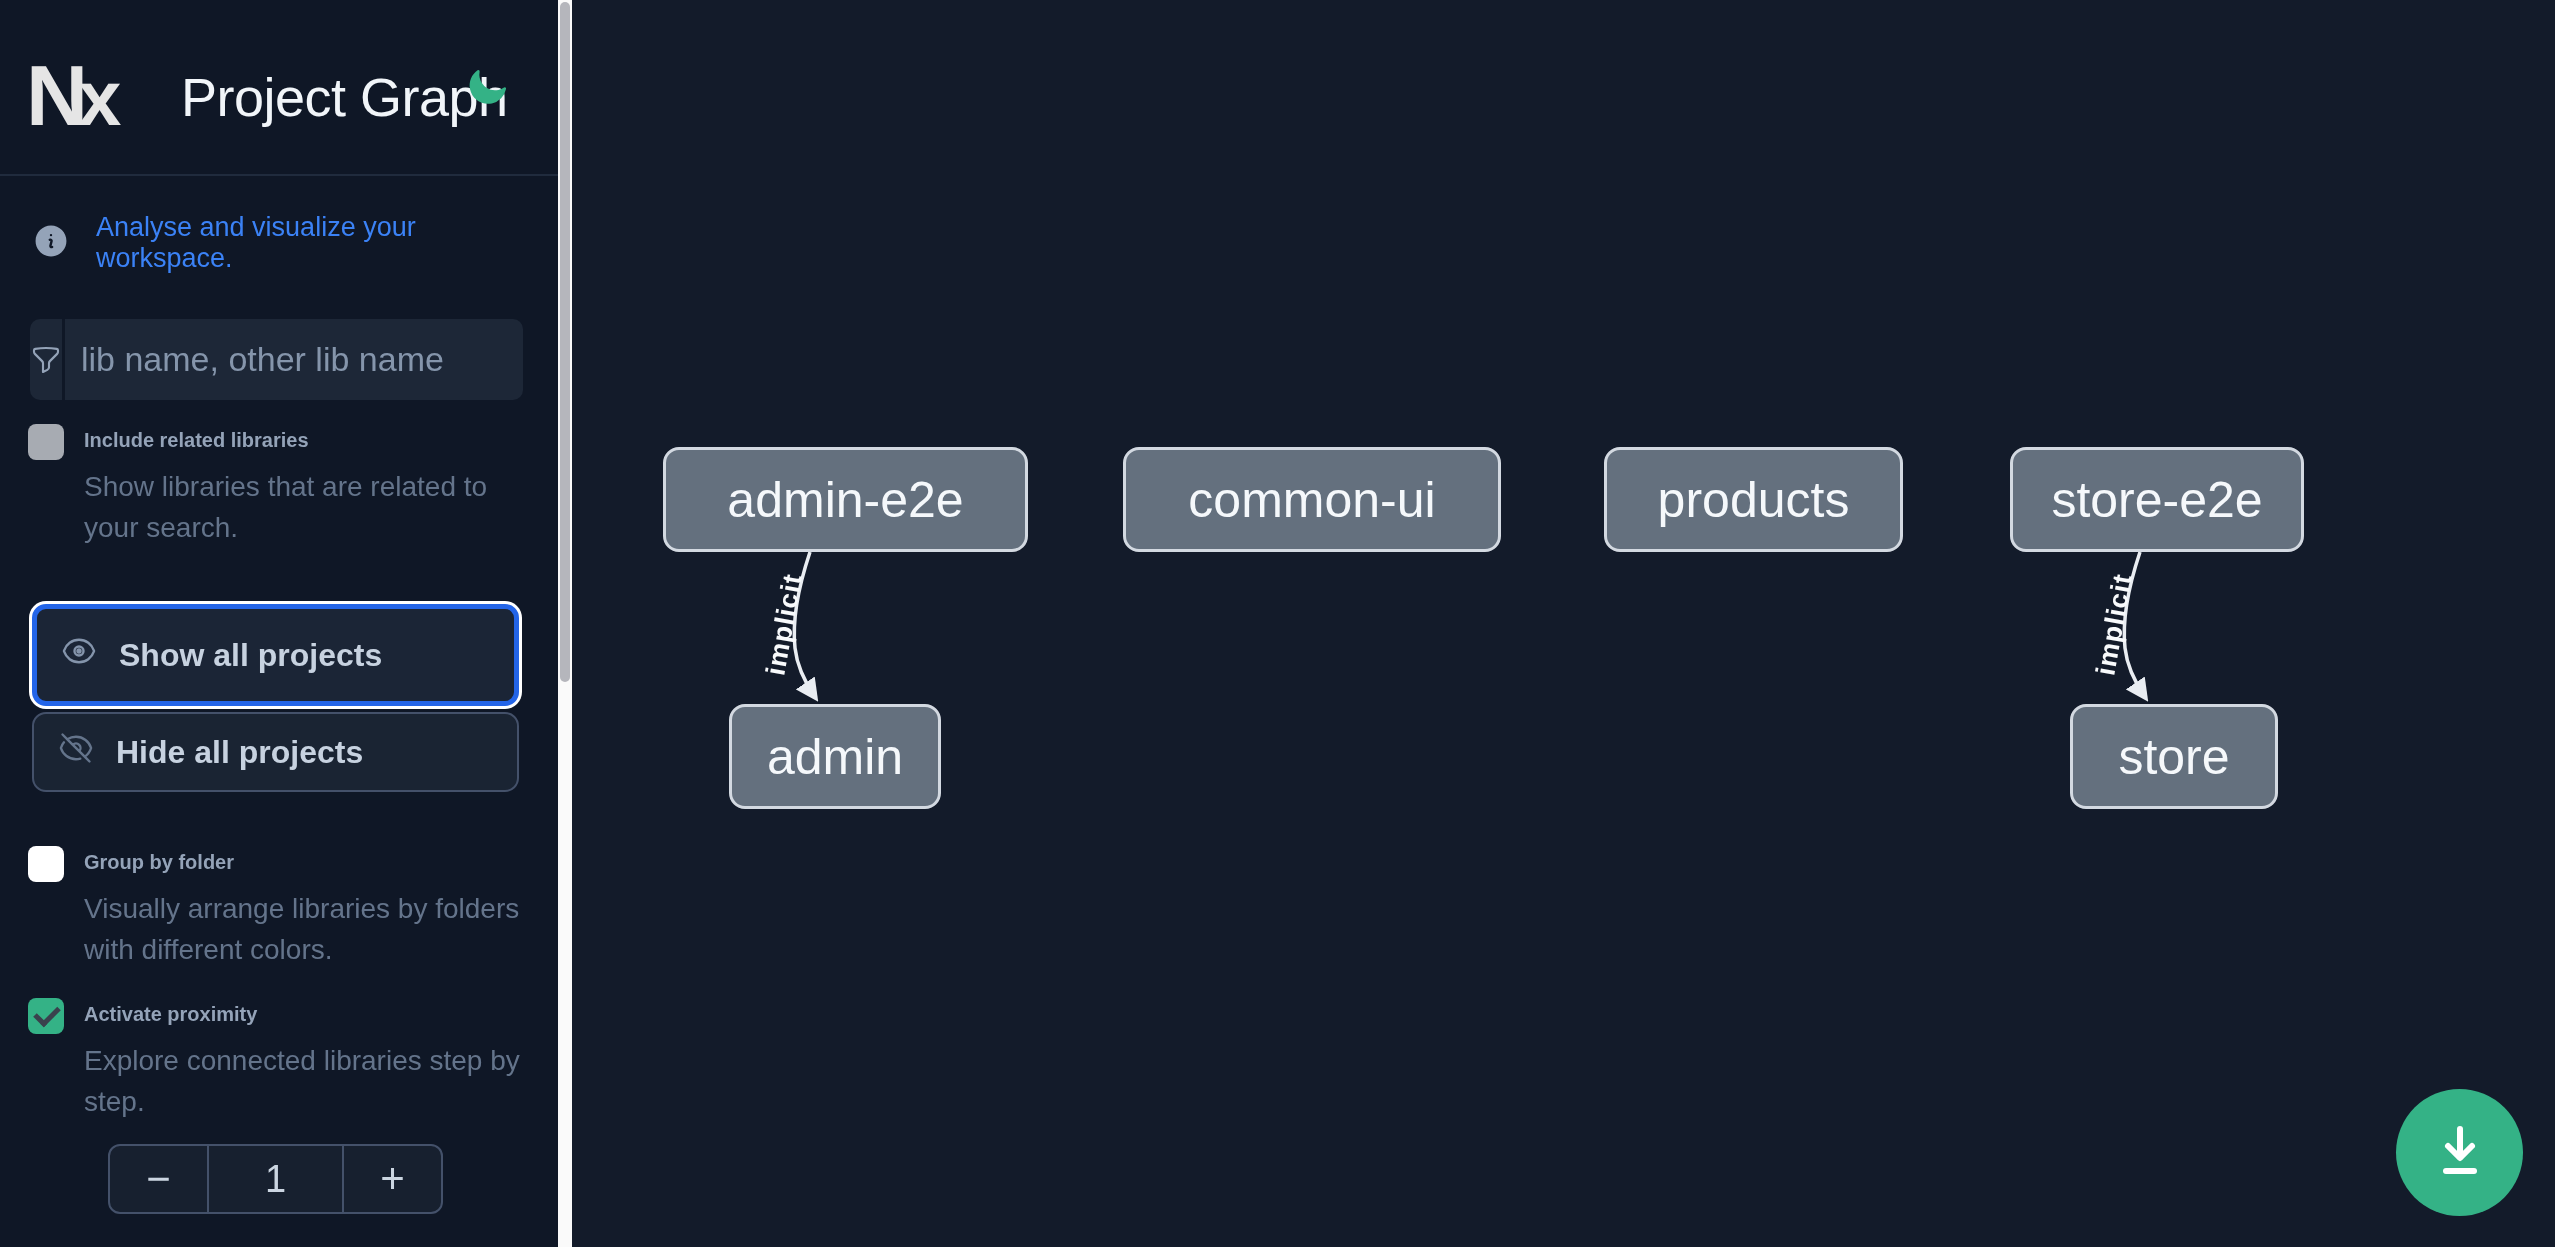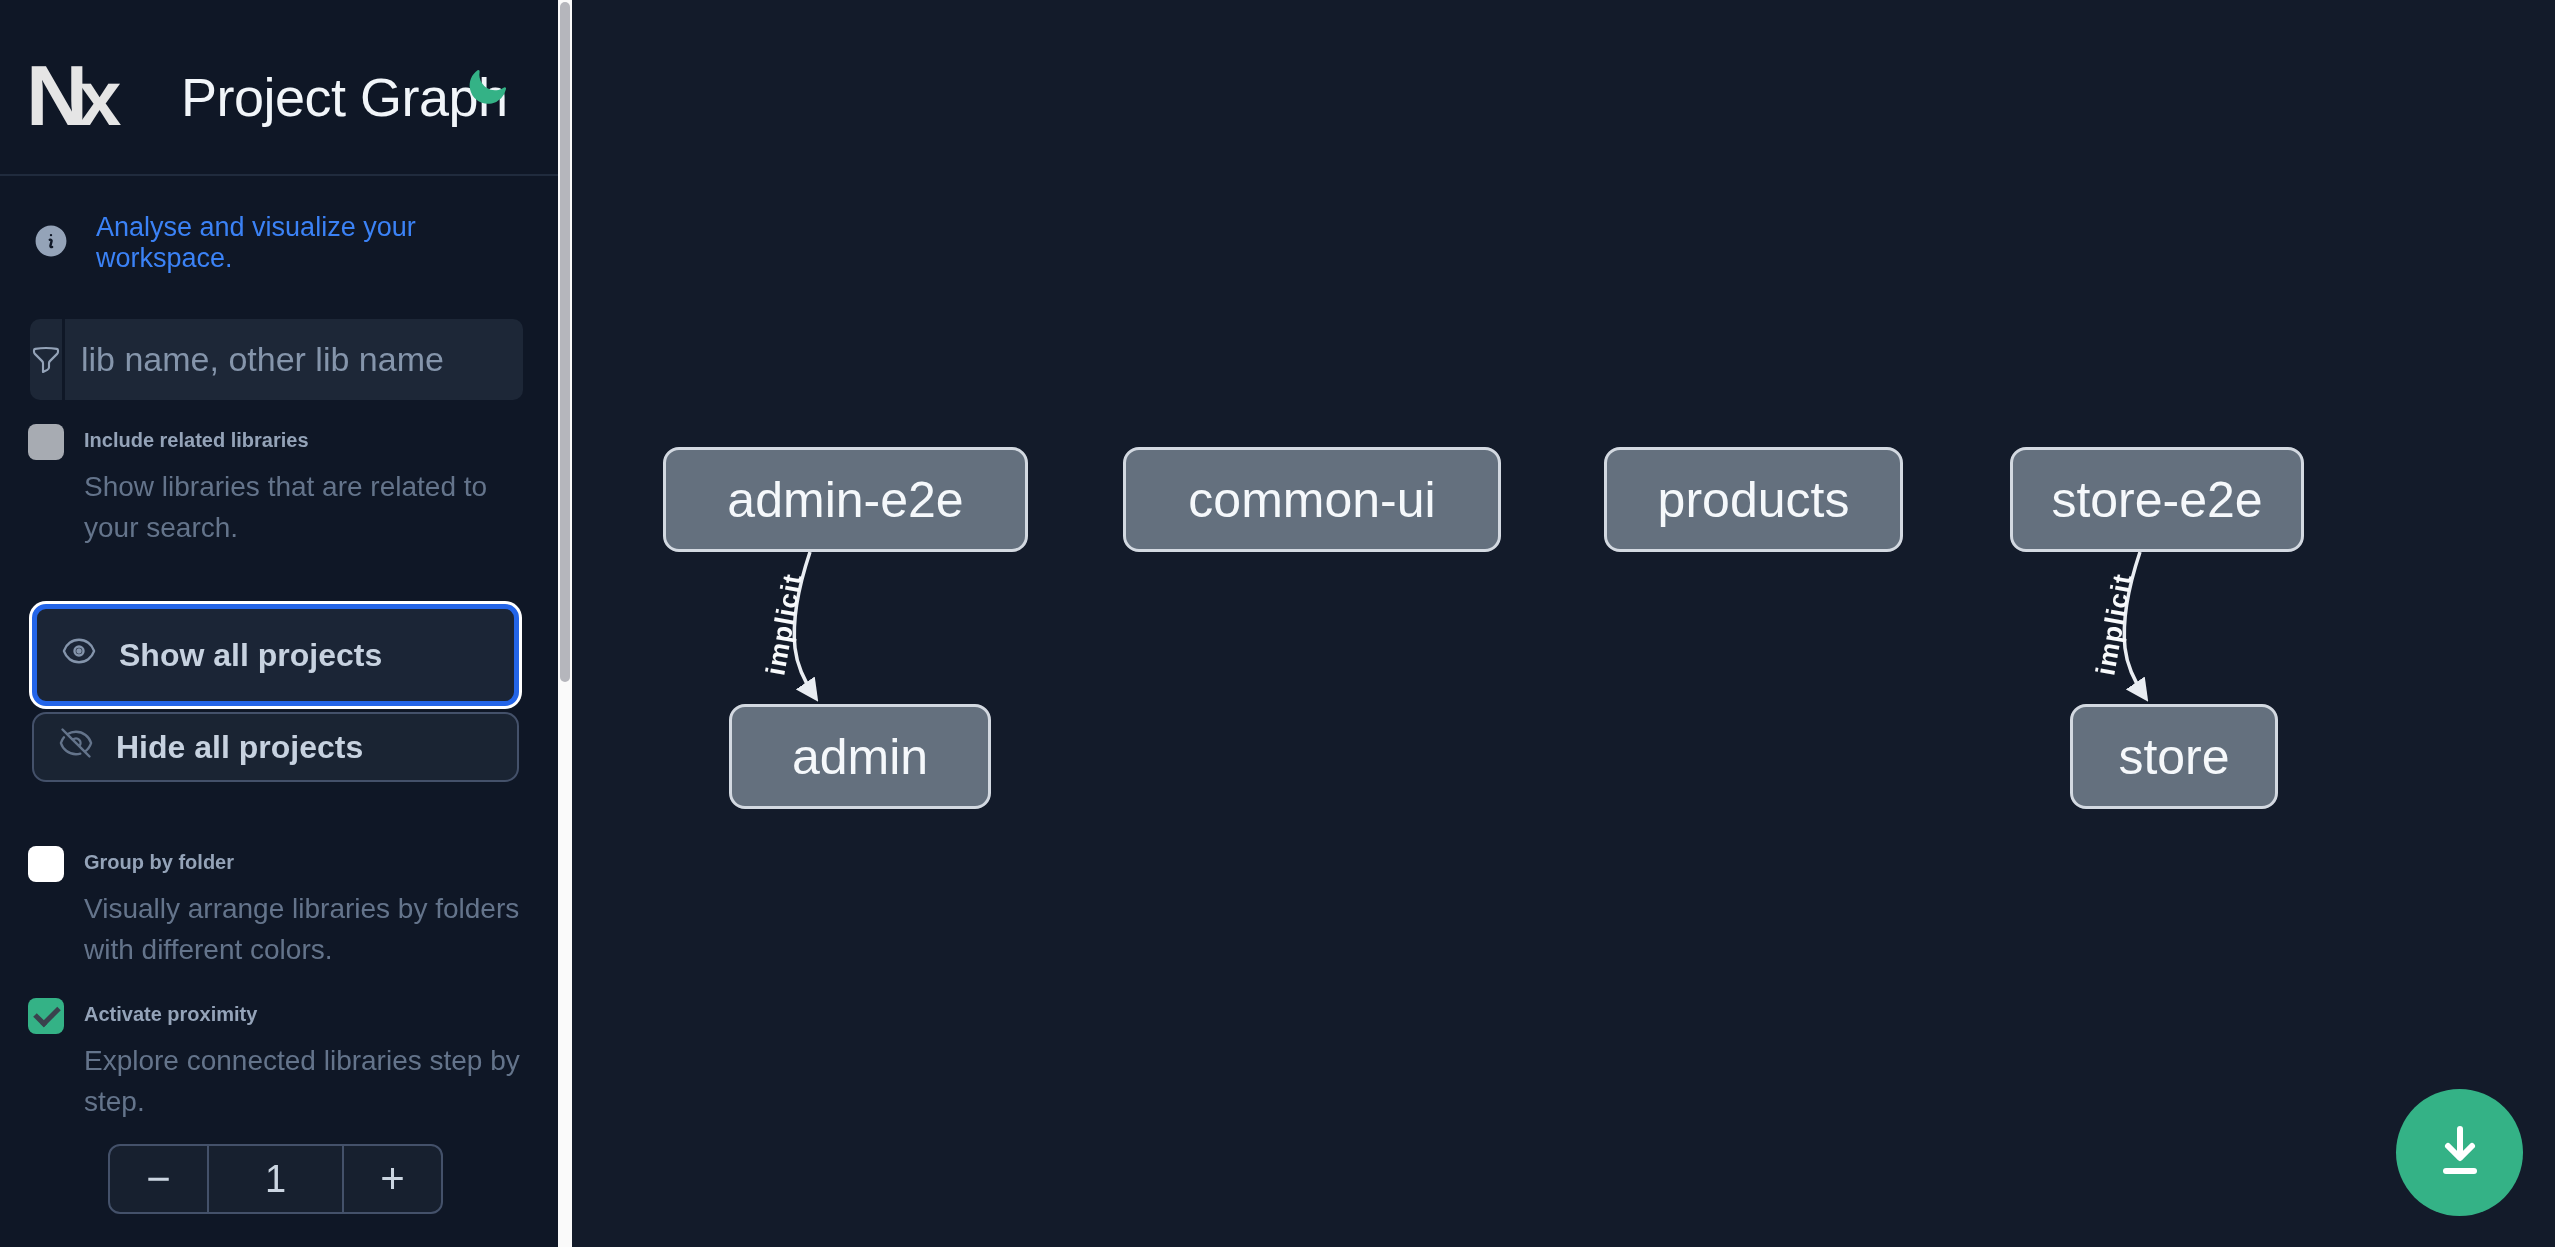--- a/index.html
+++ b/index.html
@@ -25,21 +25,21 @@
 
   .opt-block{position:absolute;left:28px;width:500px;}
   .checkbox{position:absolute;left:0;top:4px;width:36px;height:36px;border-radius:8px;cursor:pointer;}
   .checkbox.cb-disabled{background:#a7abb2;}
   .checkbox.cb-unchecked{background:#ffffff;}
   .checkbox.cb-checked{background:#34b286;}
   .checkbox.cb-checked::after{content:"";position:absolute;left:7px;top:8px;width:19px;height:10px;border-left:5px solid #3a414d;border-bottom:5px solid #3a414d;transform:rotate(-45deg);}
   .opt-label{display:block;margin-left:56px;font-size:20px;font-weight:600;color:#94a3b8;line-height:40px;}
   .opt-desc{display:block;margin-left:56px;margin-top:6px;font-size:28px;color:#64748b;line-height:41px;}
 
-  .side-btn{position:absolute;left:32px;width:487px;height:70px;display:flex;align-items:center;gap:22px;padding:0 0 0 24px;background:#1a2433;border:2px solid #44516a;border-radius:14px;color:#c7d2e0;font-size:32px;font-weight:600;cursor:pointer;}
+  .side-btn{position:absolute;left:32px;width:487px;height:80px;display:flex;align-items:center;gap:22px;padding:0 0 0 24px;background:#1a2433;border:2px solid #44516a;border-radius:14px;color:#c7d2e0;font-size:32px;font-weight:600;cursor:pointer;}
   .side-btn.focused{height:102px;background:#1b2536;border:5px solid #2465e8;box-shadow:0 0 0 3px #ffffff;}
 
   .stepper{position:absolute;left:108px;top:1144px;width:335px;height:70px;border:2px solid #44516a;border-radius:12px;display:flex;background:#17202f;overflow:hidden;}
   .stepper .cell{display:flex;align-items:center;justify-content:center;color:#cbd5e1;}
   .step-btn{width:97px;font-size:42px;background:transparent;border:none;color:#cbd5e1;cursor:pointer;}
   .step-value{flex:1;border-left:2px solid #44516a;border-right:2px solid #44516a;font-size:38px;color:#e2e8f0;}
 
   .scrollbar-track{position:absolute;left:558px;top:0;width:14px;height:1247px;background:#fafafa;}
   .scrollbar-thumb{position:absolute;left:2px;top:2px;width:10px;height:680px;border-radius:5px;background:#b5b6bc;cursor:pointer;}
 
@@ -148,21 +148,21 @@
       <path d="M238,552 C226,588 220,620 223,648 C225,666 232,681 243,697" fill="none" stroke="#e9edf2" stroke-width="3.5" marker-end="url(#arrow)"></path>
       <path d="M1568,552 C1556,588 1550,620 1553,648 C1555,666 1562,681 1573,697" fill="none" stroke="#e9edf2" stroke-width="3.5" marker-end="url(#arrow)"></path>
       <text class="edge-label" transform="translate(221 626) rotate(-80)" text-anchor="middle" fill="#f8fafc" font-size="27" font-weight="600" letter-spacing="1">implicit</text>
       <text class="edge-label" transform="translate(1551 626) rotate(-80)" text-anchor="middle" fill="#f8fafc" font-size="27" font-weight="600" letter-spacing="1">implicit</text>
     </svg>
 
     <div class="gnode" style="left:91px;top:447px;width:365px">admin-e2e</div>
     <div class="gnode" style="left:551px;top:447px;width:378px">common-ui</div>
     <div class="gnode" style="left:1032px;top:447px;width:299px">products</div>
     <div class="gnode" style="left:1438px;top:447px;width:294px">store-e2e</div>
-    <div class="gnode" style="left:157px;top:704px;width:262px">admin</div>
+    <div class="gnode" style="left:157px;top:704px;width:212px">admin</div>
     <div class="gnode" style="left:1498px;top:704px;width:208px">store</div>
 
     <button class="fab">
       <span>
         <svg width="72" height="72" viewBox="0 0 72 72" fill="none" stroke="#ffffff" stroke-width="6" stroke-linecap="round" stroke-linejoin="round">
           <line x1="36" y1="14" x2="36" y2="42"></line>
           <polyline points="24,31 36,43 48,31"></polyline>
           <line x1="22" y1="56" x2="50" y2="56"></line>
         </svg>
       </span>

